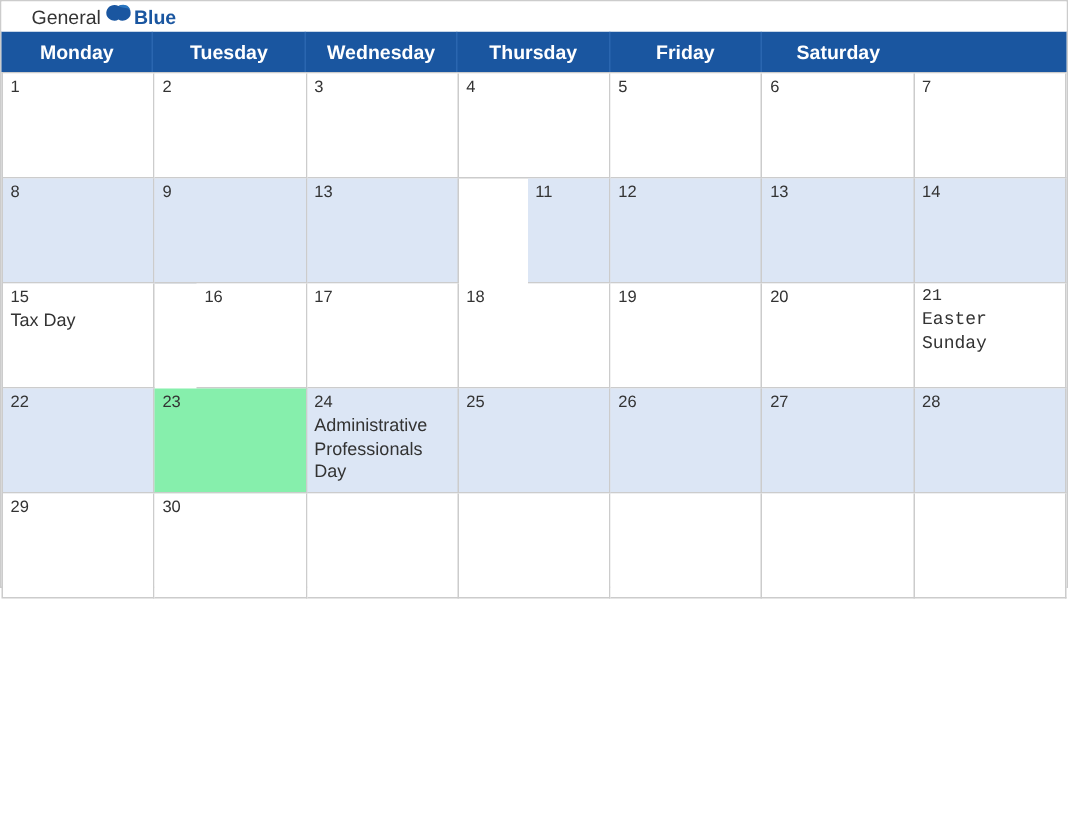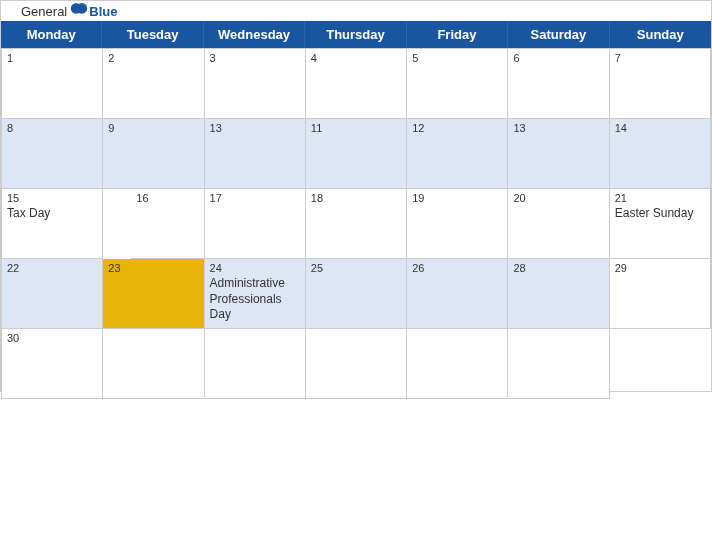--- a/index.html
+++ b/index.html
@@ -123,21 +123,20 @@
     <div class="country"></div>
   </div>
 
   <div class="day-headers">
     <div class="day-header">Monday</div>
     <div class="day-header">Tuesday</div>
     <div class="day-header">Wednesday</div>
     <div class="day-header">Thursday</div>
     <div class="day-header">Friday</div>
     <div class="day-header">Saturday</div>
-    <div class="day-header">Sunday</div>
   </div>
 
   <div class="calendar-grid" id="calendar-grid">
   <div class="calendar-cell" style="background: rgb(255, 255, 255);">
         <span class="cell-number">1</span>
       </div>
       <div class="calendar-cell" style="background: rgb(255, 255, 255);">
         <span class="cell-number">2</span>
       </div>
       <div class="calendar-cell" style="background: rgb(255, 255, 255);">
@@ -157,21 +156,21 @@
       </div>
       <div class="calendar-cell" style="background: rgb(220, 230, 245);">
         <span class="cell-number">8</span>
       </div>
       <div class="calendar-cell" style="background: rgb(220, 230, 245);">
         <span class="cell-number">9</span>
       </div>
       <div class="calendar-cell" style="background: rgb(220, 230, 245);">
         <span class="cell-number">13</span>
       </div>
-      <div class="calendar-cell" style="background: rgb(220, 230, 245);">
+      <div class="calendar-cell" style="background: rgb(220, 230, 245); margin-left: 46px;">
         <span class="cell-number">11</span>
       </div>
       <div class="calendar-cell" style="background: rgb(220, 230, 245);">
         <span class="cell-number">12</span>
       </div>
       <div class="calendar-cell" style="background: rgb(220, 230, 245);">
         <span class="cell-number">13</span>
       </div>
       <div class="calendar-cell" style="background: rgb(220, 230, 245);">
         <span class="cell-number">14</span>
@@ -188,41 +187,44 @@
       </div>
       <div class="calendar-cell" style="background: rgb(255, 255, 255);">
         <span class="cell-number">18</span>
       </div>
       <div class="calendar-cell" style="background: rgb(255, 255, 255);">
         <span class="cell-number">19</span>
       </div>
       <div class="calendar-cell" style="background: rgb(255, 255, 255);">
         <span class="cell-number">20</span>
       </div>
-      <div class="calendar-cell" style="background: rgb(255, 255, 255);">
+      <div class="calendar-cell" style="background: rgb(255, 255, 255); font-family: Liberation Mono, monospace;">
         <span class="cell-number">21</span>
         <div class="cell-event">Easter Sunday</div>
       </div>
       <div class="calendar-cell" style="background: rgb(220, 230, 245);">
         <span class="cell-number">22</span>
       </div>
-      <div class="calendar-cell" style="background: #eab308;">
+      <div class="calendar-cell" style="background: #86efac;">
         <span class="cell-number">23</span>
       </div>
       <div class="calendar-cell" style="background: rgb(220, 230, 245);">
         <span class="cell-number">24</span>
         <div class="cell-event">Administrative Professionals Day</div>
       </div>
       <div class="calendar-cell" style="background: rgb(220, 230, 245);">
         <span class="cell-number">25</span>
       </div>
       <div class="calendar-cell" style="background: rgb(220, 230, 245);">
         <span class="cell-number">26</span>
       </div>
       <div class="calendar-cell" style="background: rgb(220, 230, 245);">
+        <span class="cell-number">27</span>
+      </div>
+      <div class="calendar-cell" style="background: rgb(220, 230, 245);">
         <span class="cell-number">28</span>
       </div>
       <div class="calendar-cell" style="background: rgb(255, 255, 255);">
         <span class="cell-number">29</span>
       </div>
       <div class="calendar-cell" style="background: rgb(255, 255, 255);">
         <span class="cell-number">30</span>
       </div>
       <div class="calendar-cell" style="background: rgb(255, 255, 255);"></div>
       <div class="calendar-cell" style="background: rgb(255, 255, 255);"></div>

